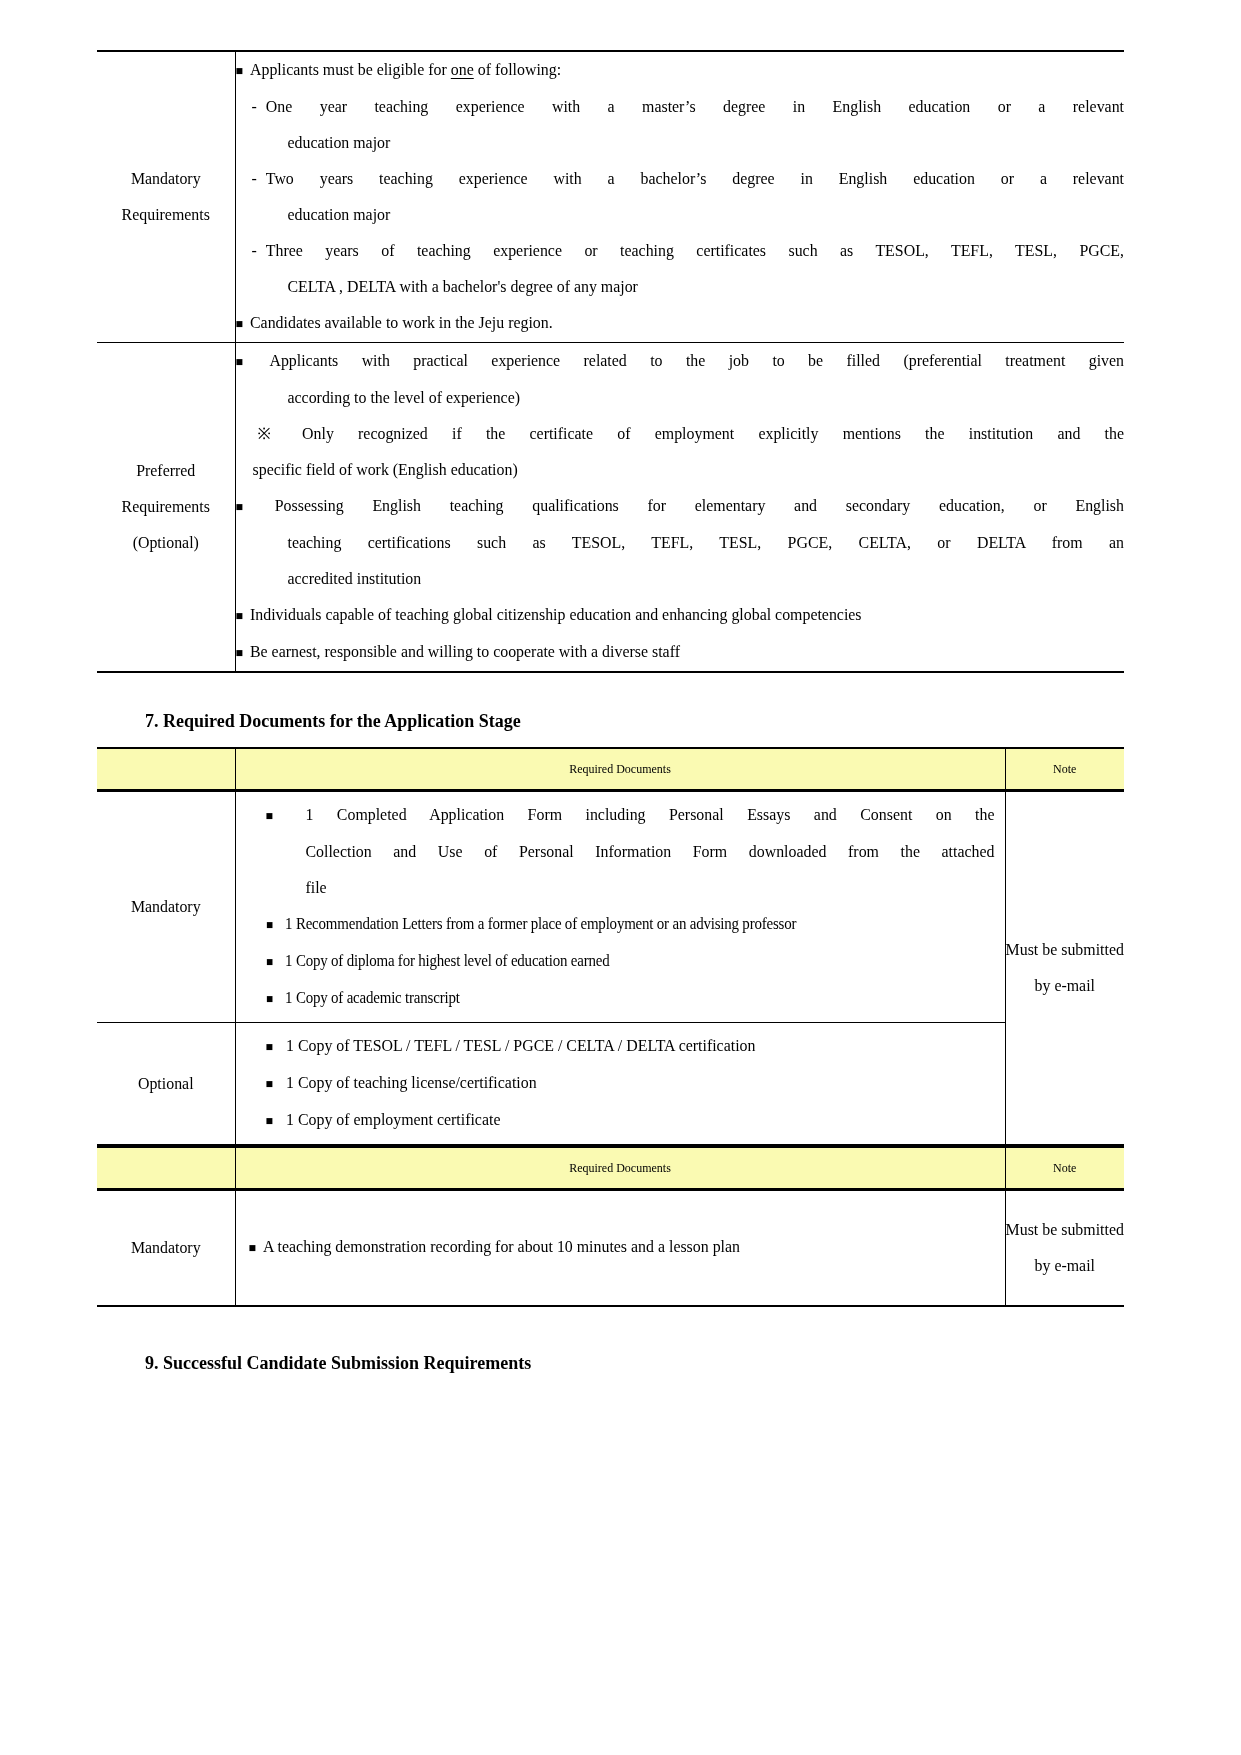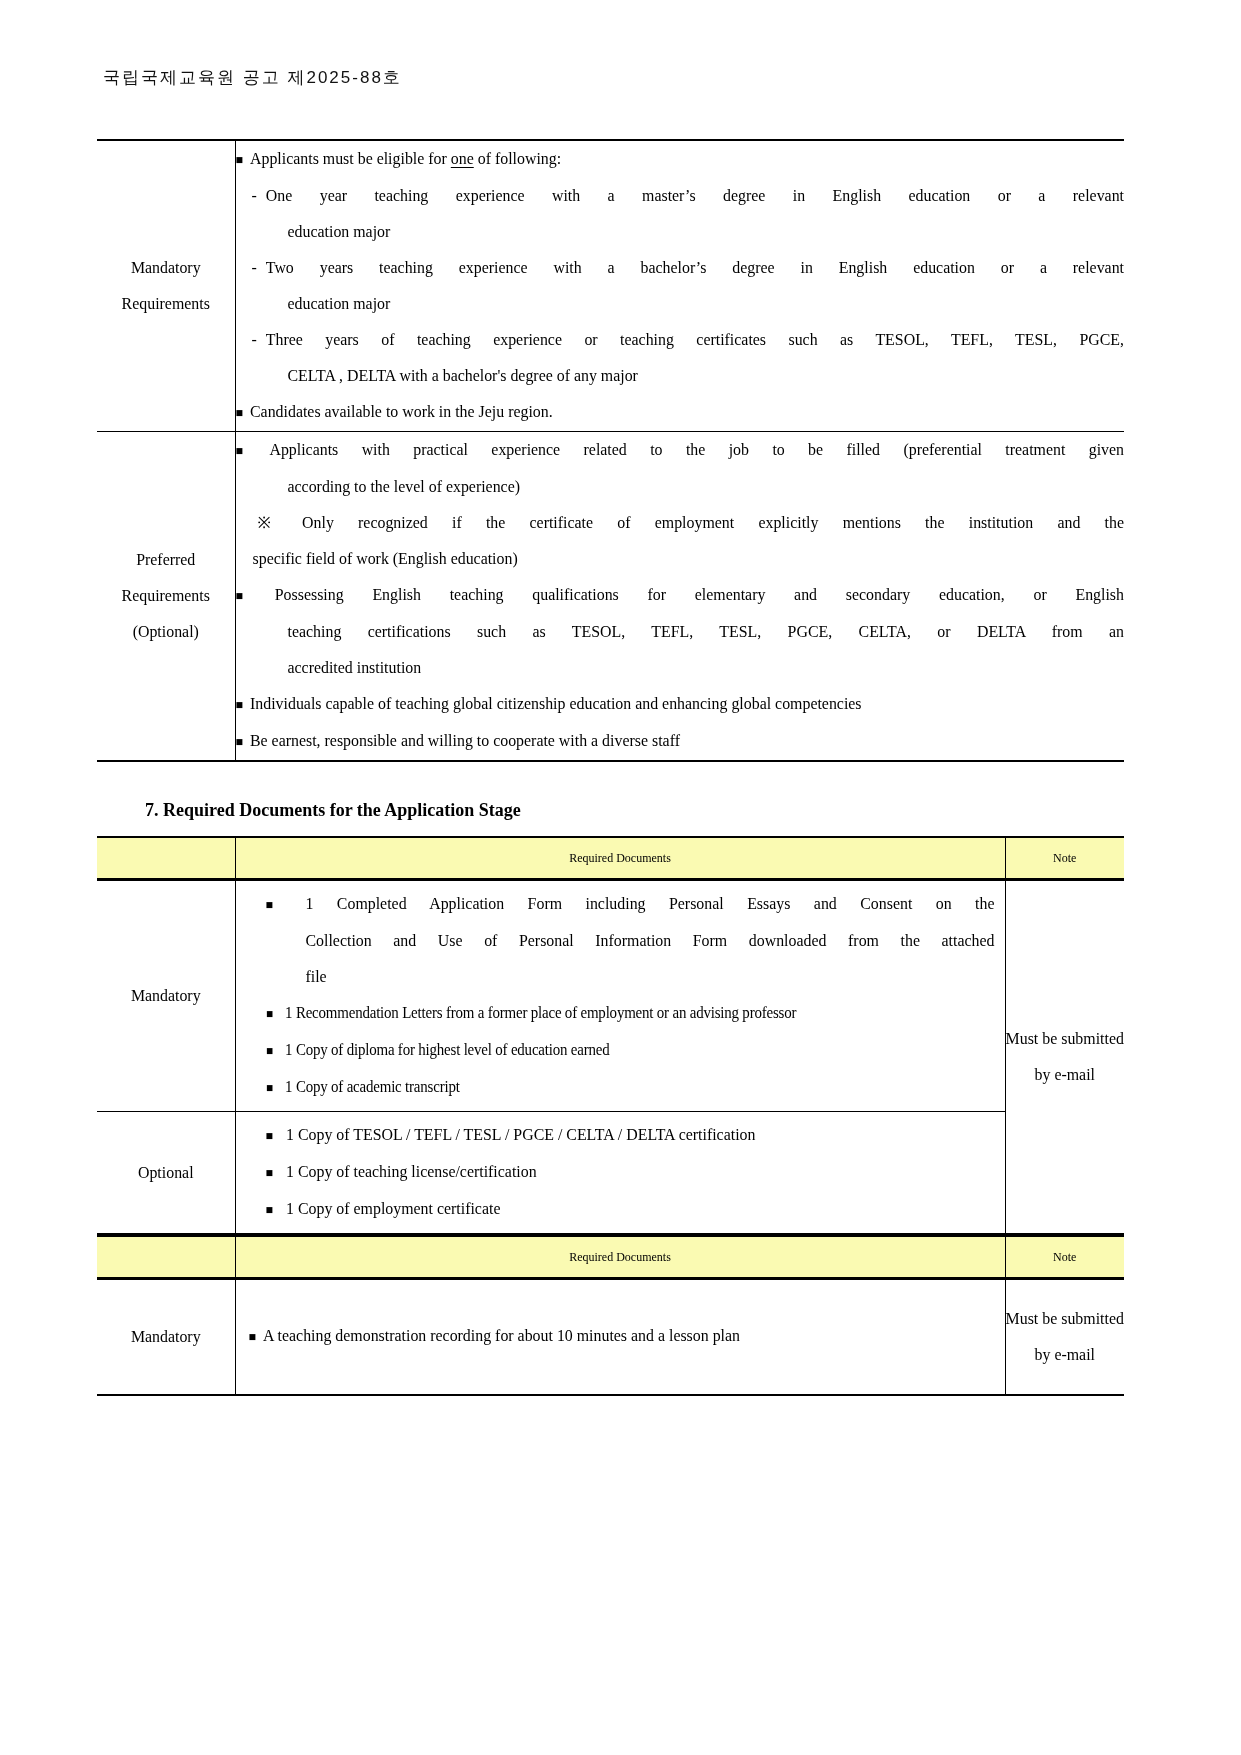--- a/index.html
+++ b/index.html
@@ -61,21 +61,20 @@
   }
   .sec-heading.h8{margin-top:42px;margin-bottom:12px;}
   .sec-heading.h9{margin-top:44px;margin-bottom:12px;}
   u{text-underline-offset:3px;}
 </style>
 </head>
 <body>
 
 <div class="page">
 
-  <div class="kheader">국립국제교육원 공고 제2025-88호</div>
 
   <div class="content">
 
     <table class="tbl t1" style="margin-top:50px;">
       <colgroup>
           <col class="c-label">
           <col>
         </colgroup>
       <tbody>
         <tr>
@@ -208,15 +207,16 @@
           <td class="doc-cell">
               <div class="item marker-square">
                 <div class="line first"><span class="marker">■</span>A teaching demonstration recording for about 10 minutes and a lesson plan</div>
               </div>
             </td>
           <td class="note-cell">Must be submitted by e-mail</td>
         </tr>
       </tbody>
     </table>
 
+    <div class="sec-heading h9">9. Successful Candidate Submission Requirements</div>
 
   </div>
 </div>
 
 </body></html>

